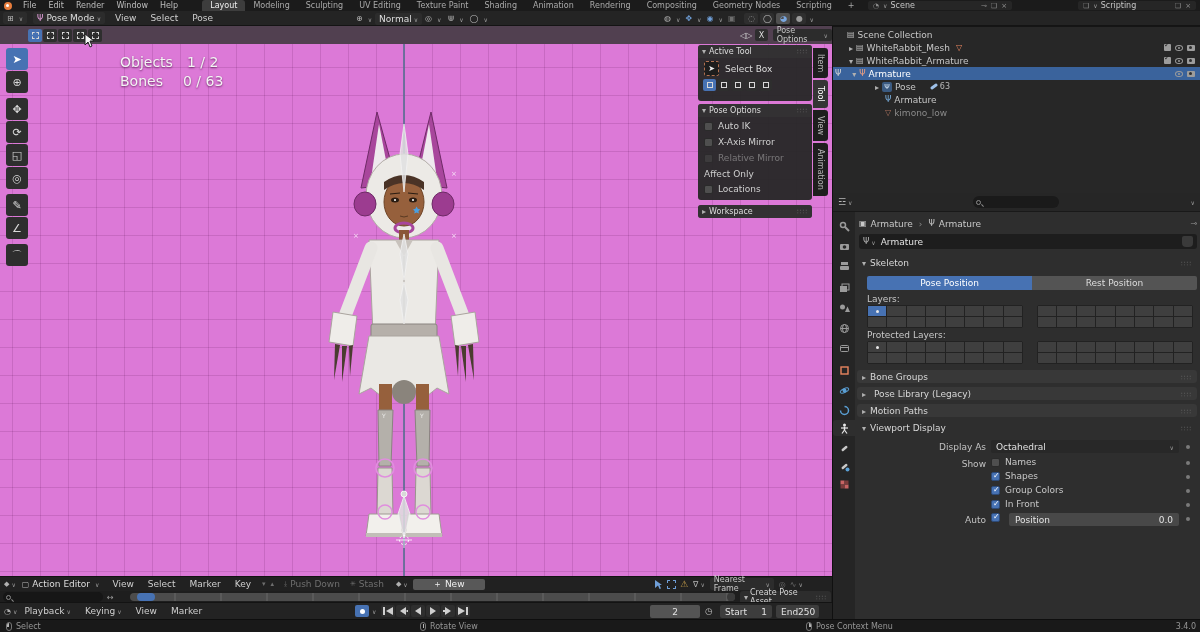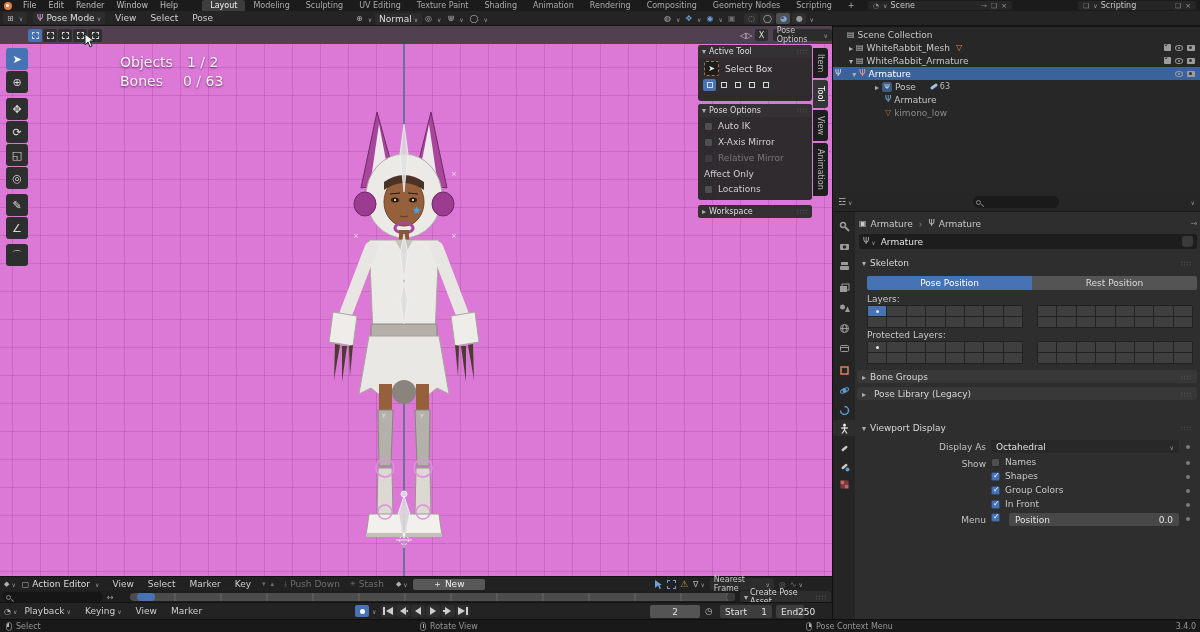--- a/index.html
+++ b/index.html
@@ -513,21 +513,21 @@
     </span>
   </span>
   <span class="abs field" style="left:650px;top:2px;width:50px;background:#545454;justify-content:center">
       <span>2</span>
     </span>
   <span class="abs" style="left:705px;top:3px;color:#b8b8b8;font-size:9px">◷</span>
   <span class="abs field" style="left:720px;top:2px;width:52px">
       <span>Start</span>
       <span style="margin-left:auto">1</span>
     </span>
-  <span class="abs field" style="left:776px;top:2px;width:28px">
+  <span class="abs field" style="left:776px;top:2px;width:43px">
       <span>End</span>
       <span style="margin-left:auto">250</span>
     </span>
 </div>
 
 <div class="abs" id="rightcol">
 
   <div class="abs" id="olbg"></div>
   <div class="abs" id="olhead">
     <span style="margin-left:4px;color:#b0b0b0;font-size:8px">☰</span>
@@ -799,20 +799,25 @@
   <div class="secthdr" style="top:359px">
       <span class="arr-r"></span>
       <span style="margin-left:4px">Bone Groups</span>
       <span class="dots"></span>
     </div>
   <div class="secthdr" style="top:376px">
       <span class="arr-r"></span>
       <span style="margin-left:8px">Pose Library (Legacy)</span>
       <span class="dots"></span>
     </div>
+  <div class="secthdr" style="top:393px">
+      <span class="arr-r"></span>
+      <span style="margin-left:4px">Motion Paths</span>
+      <span class="dots"></span>
+    </div>
   <div class="secthdr" style="top:410px;background:none">
       <span class="arr-d"></span>
       <span style="margin-left:4px">Viewport Display</span>
       <span class="dots"></span>
     </div>
 
   <div class="rlabel" style="left:23px;top:431px">Display As</div>
   <div class="ddfield" style="left:158px;top:429px;width:188px">
       <span>Octahedral</span>
       <span class="crt" style="margin-left:auto"></span>
@@ -834,21 +839,21 @@
       <span class="cb on"></span>
       <span>Group Colors</span>
     </div>
   <div class="adot" style="left:353px;top:478px"></div>
   <div class="abs row" style="left:158px;top:488px;gap:5px">
       <span class="cb on"></span>
       <span>In Front</span>
     </div>
   <div class="adot" style="left:353px;top:492px"></div>
 
-  <div class="rlabel" style="left:23px;top:504px">Menu</div>
+  <div class="rlabel" style="left:23px;top:504px">Auto</div>
   <div class="abs row" style="left:158px;top:502px">
       <span class="cb on"></span>
     </div>
   <div class="slider" style="left:176px;top:502px;width:170px">
       <span>Position</span>
       <span style="margin-left:auto">0.0</span>
     </div>
   <div class="adot" style="left:353px;top:506px"></div>
 
 </div>

